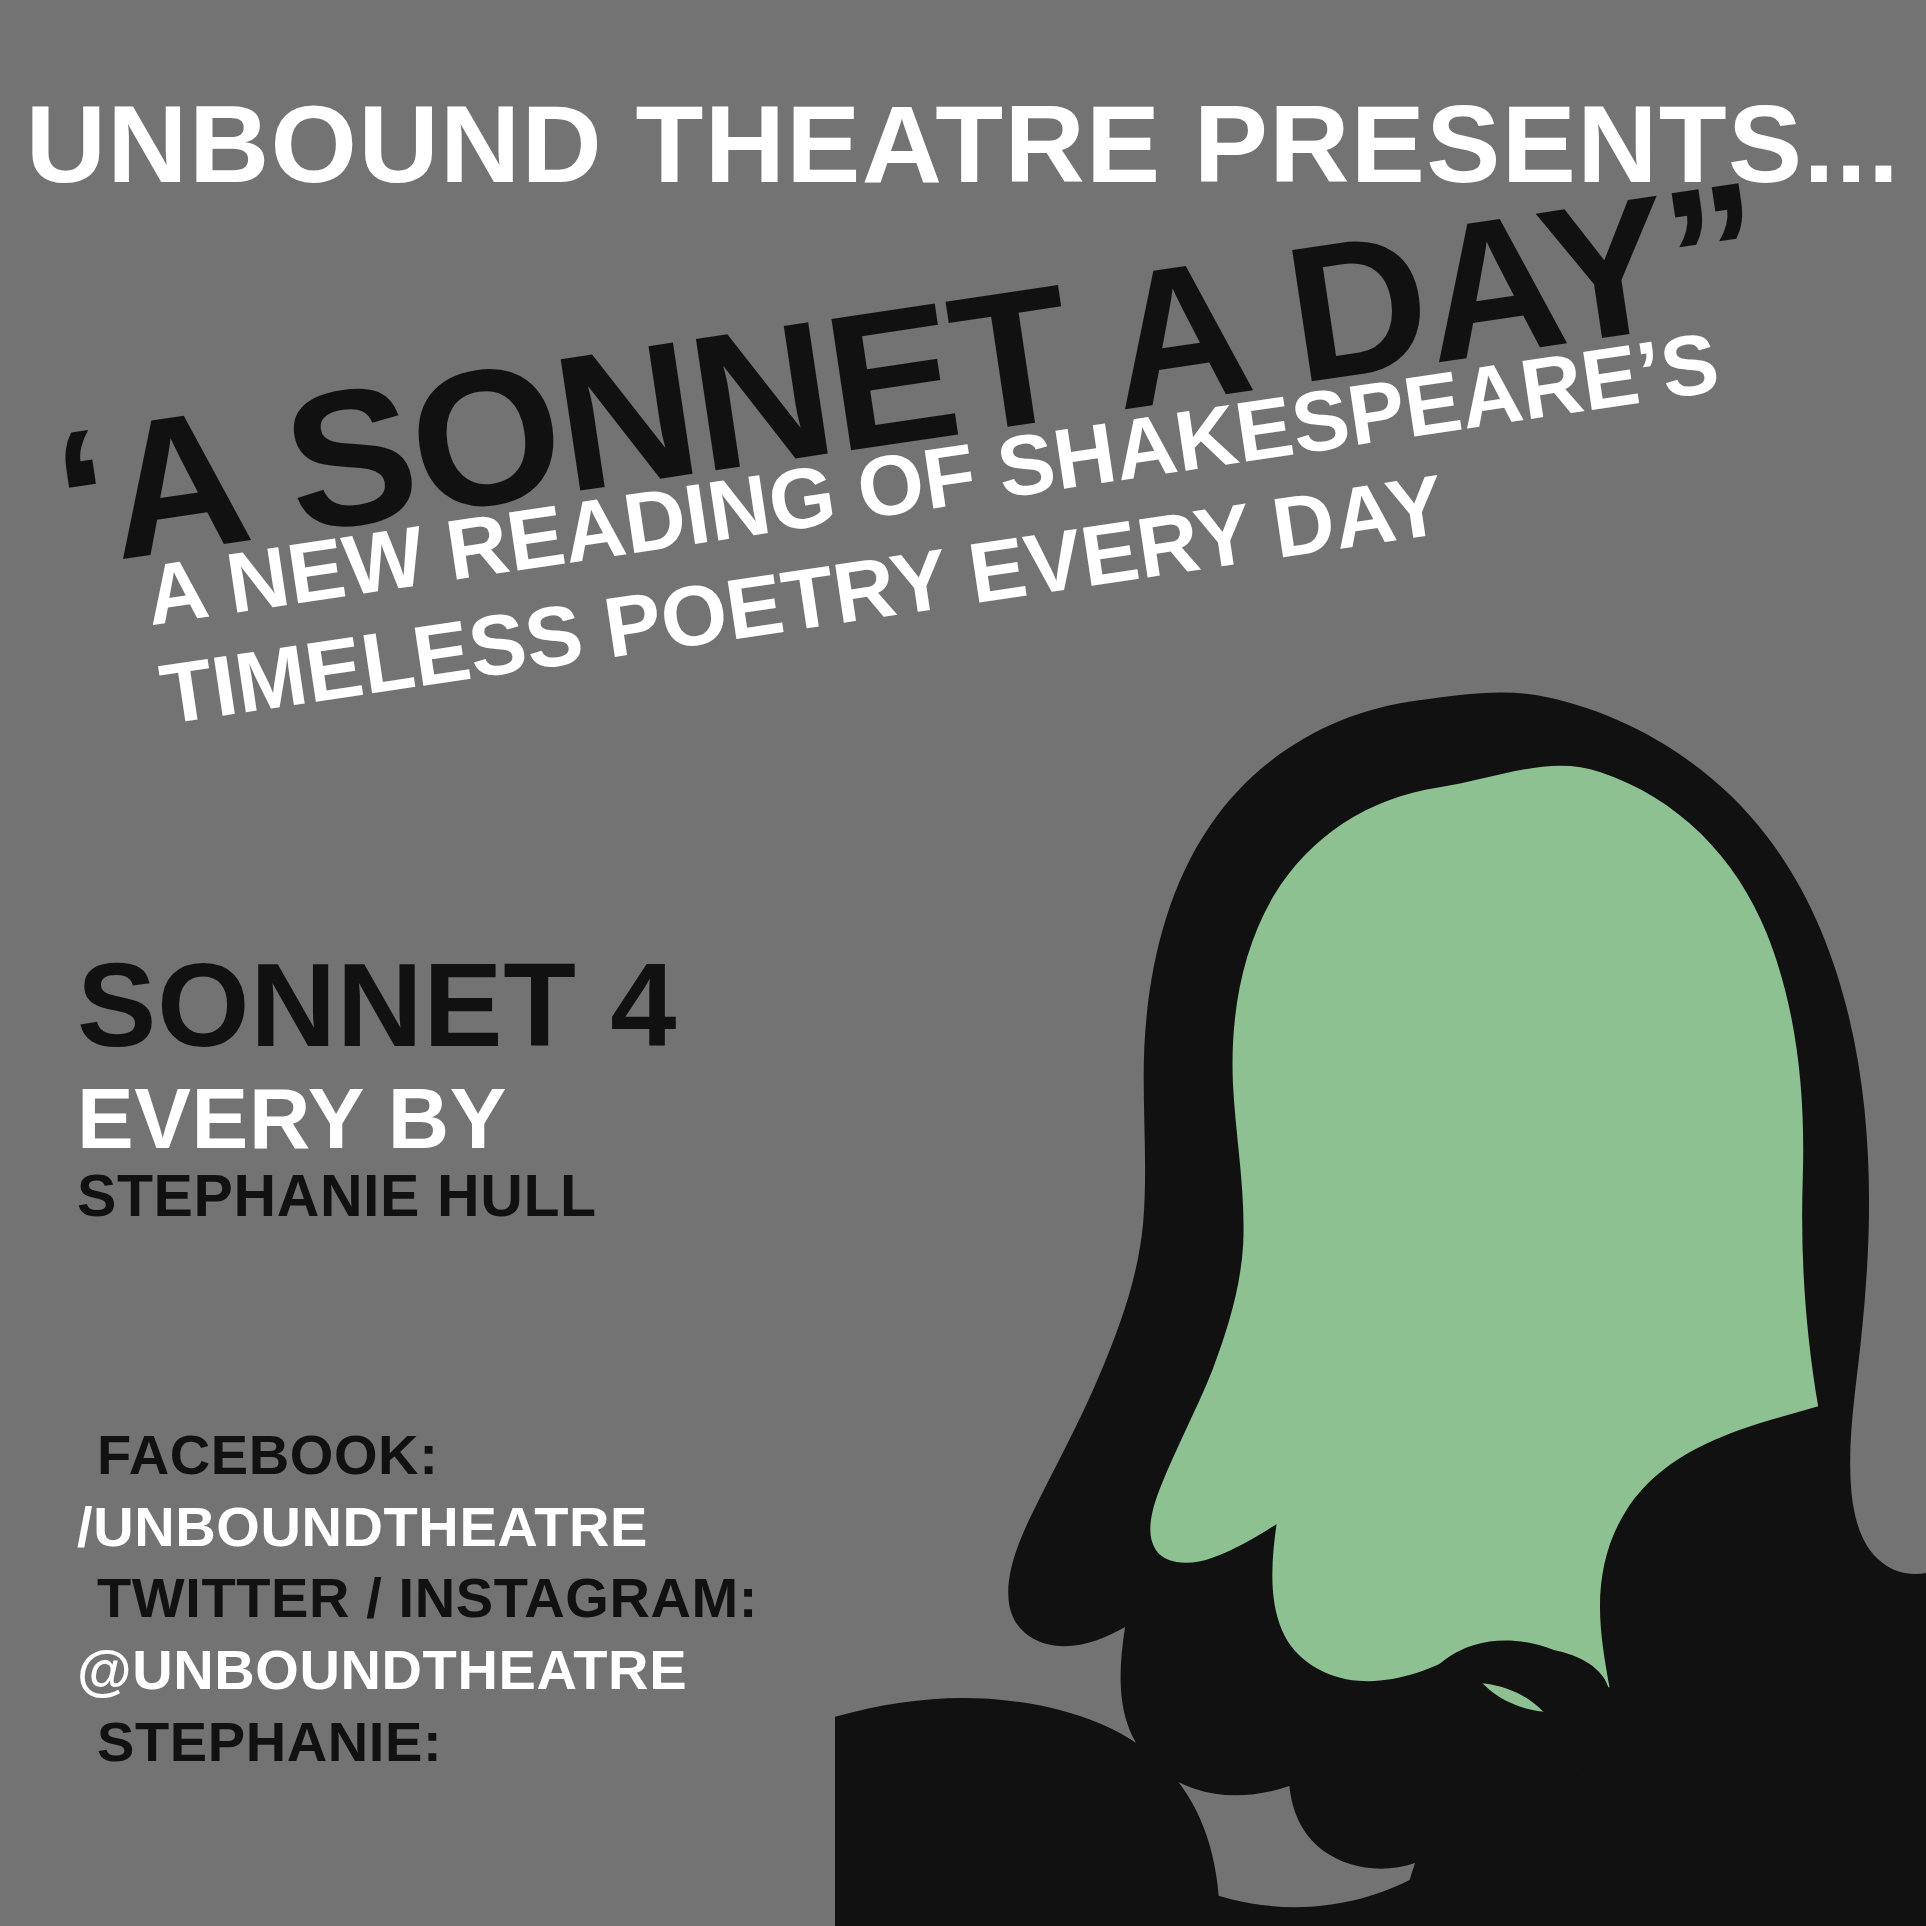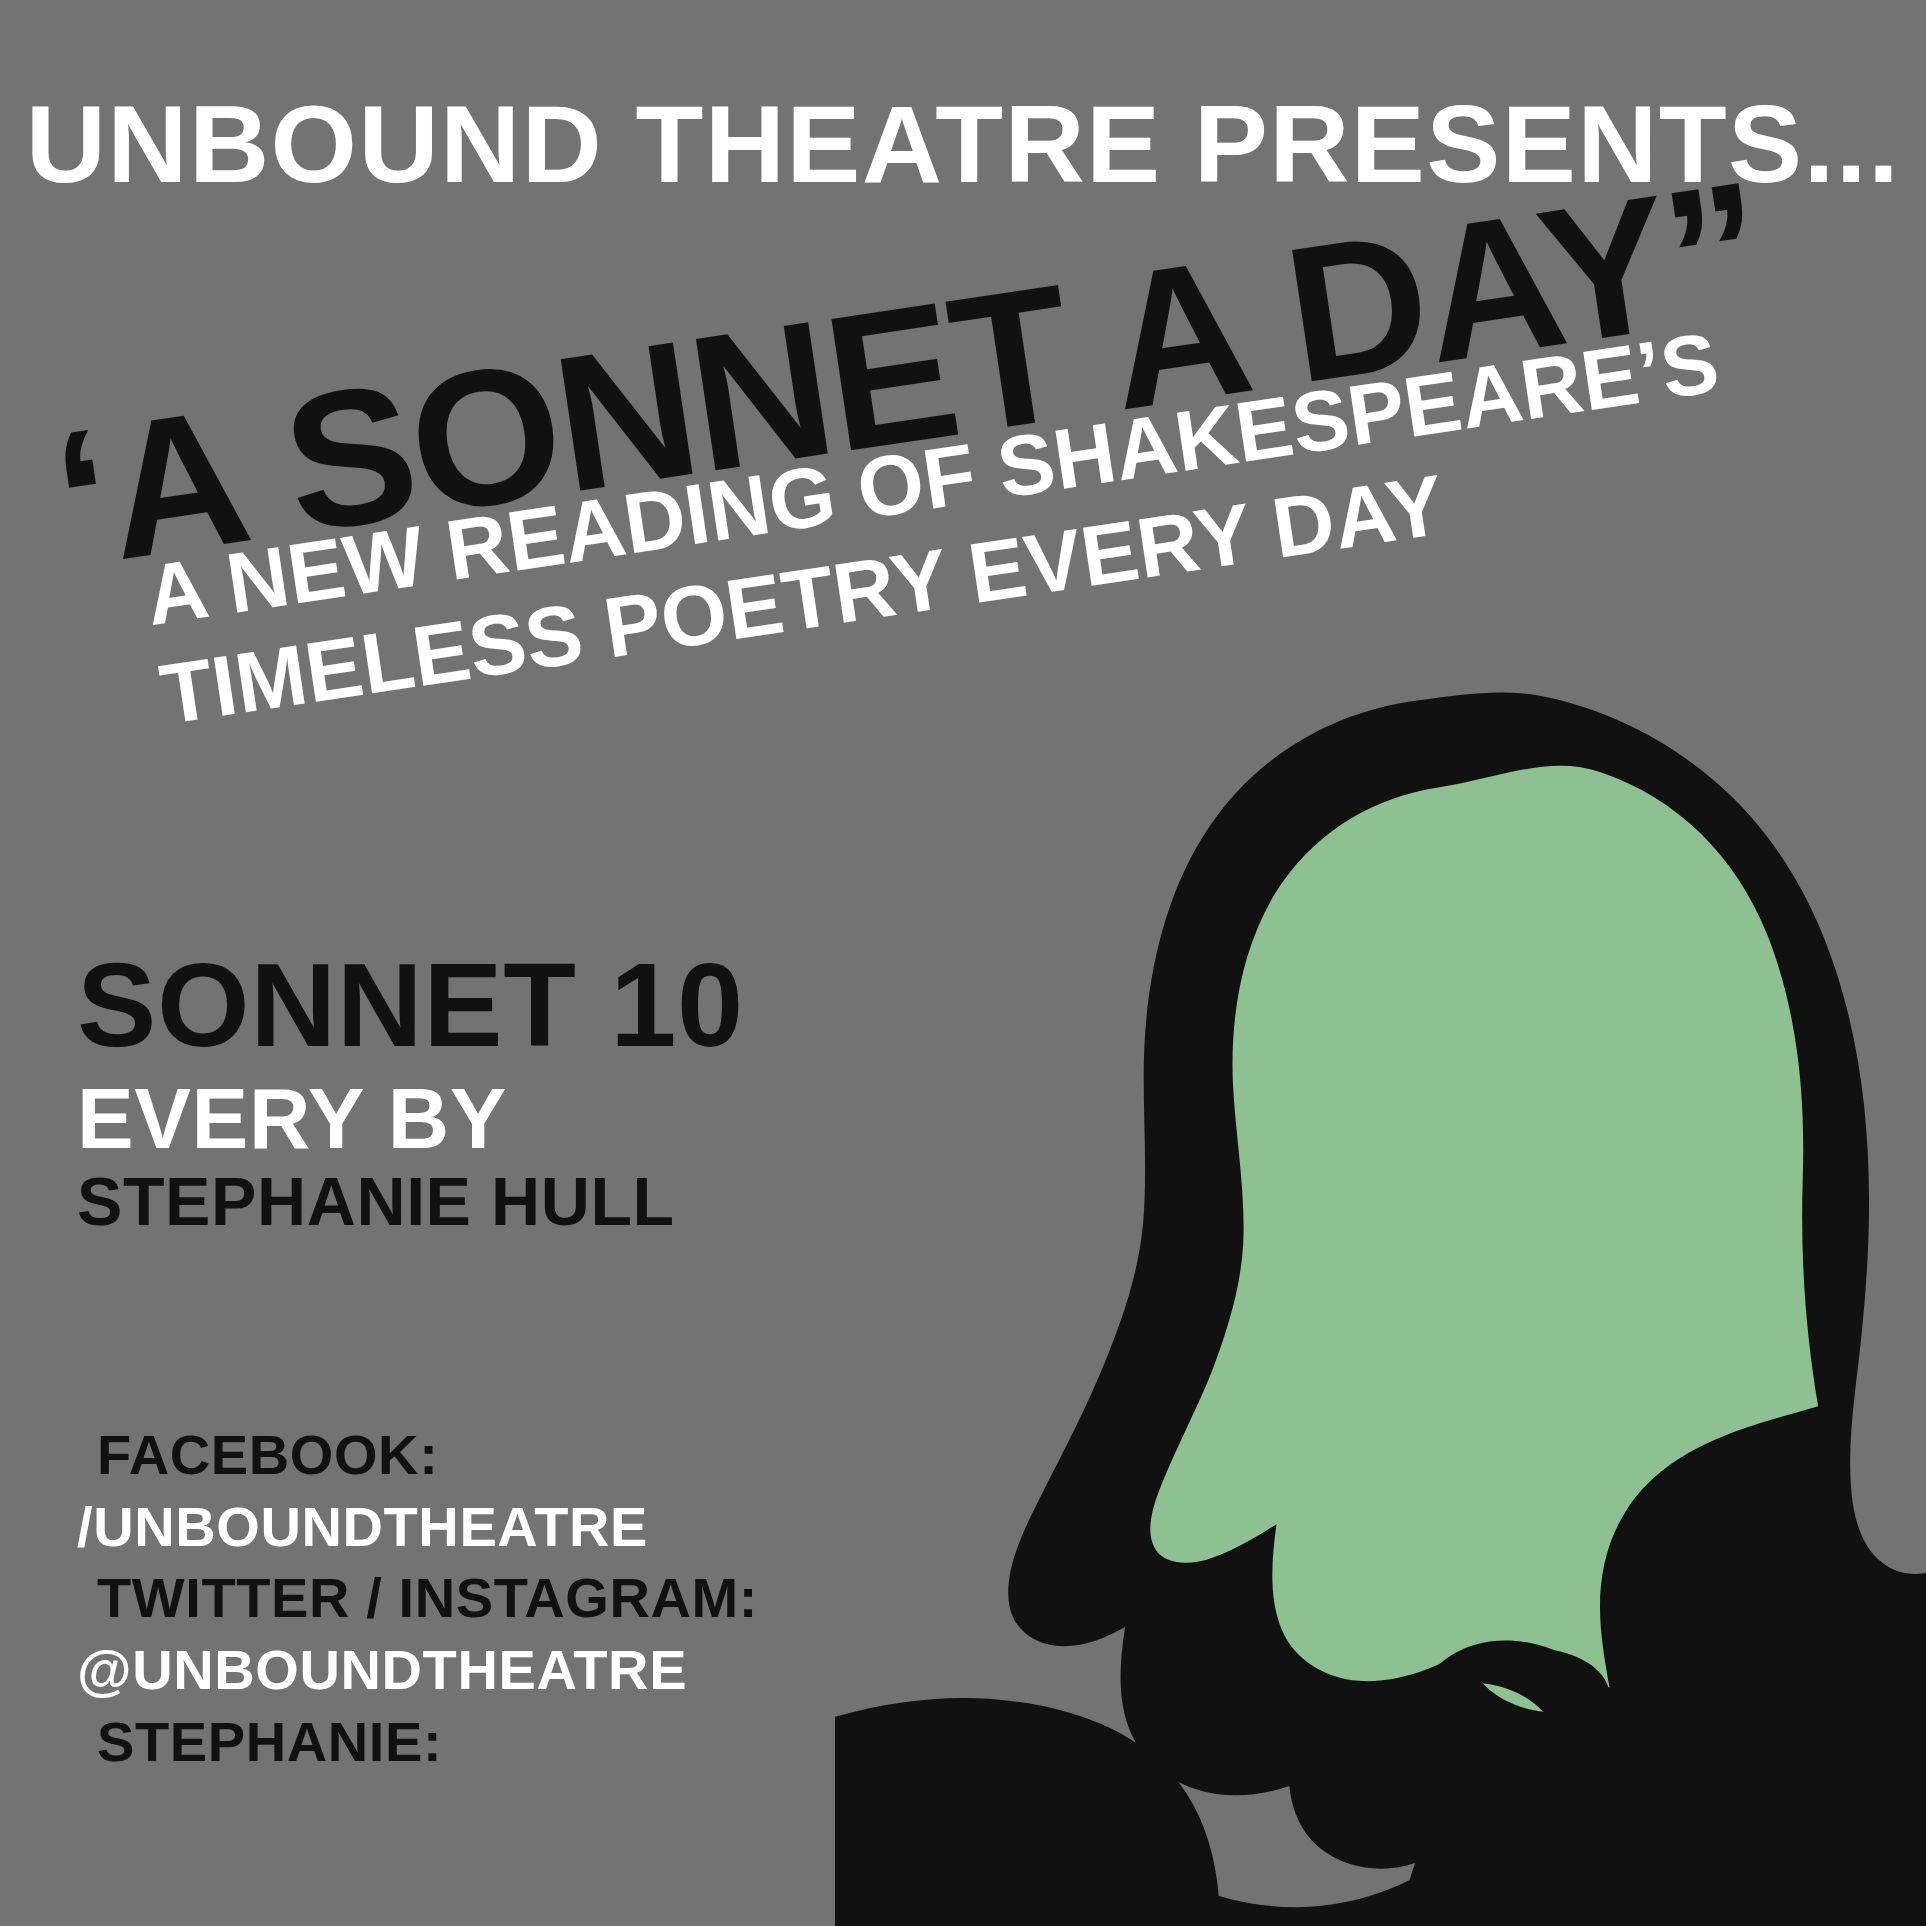--- a/index.html
+++ b/index.html
@@ -89,21 +89,21 @@
     font-weight: 700;
     font-size: 85px;
     line-height: 1.08;
     letter-spacing: 0.6px;
     margin-top: 7.7px;
     white-space: nowrap;
   }
   .reader-name {
     color: #111111;
     font-weight: 700;
-    font-size: 68px;
+    font-size: 59px;
     line-height: 1.08;
     letter-spacing: 0.6px;
     white-space: nowrap;
   }
 
   
   .socials {
     position: absolute;
     left: 77px;
     top: 1419px;
@@ -142,21 +142,21 @@
 
   <div class="title-wrap">
     <div class="main-title">‘A SONNET A DAY”</div>
     <div class="subtitle">
       <div>A NEW READING OF SHAKESPEARE’S</div>
       <div>TIMELESS POETRY EVERY DAY</div>
     </div>
   </div>
 
   <div class="sonnet-block">
-    <div class="sonnet-number">SONNET 10</div>
+    <div class="sonnet-number">SONNET 4</div>
     <div class="read-by">EVERY BY</div>
     <div class="reader-name">STEPHANIE HULL</div>
   </div>
 
   <div class="socials">
     <div class="social-row dark">FACEBOOK:</div>
     <div class="social-row light">/UNBOUNDTHEATRE</div>
     <div class="social-row dark">TWITTER / INSTAGRAM:</div>
     <div class="social-row light">@UNBOUNDTHEATRE</div>
     <div class="social-row dark">STEPHANIE:</div>

